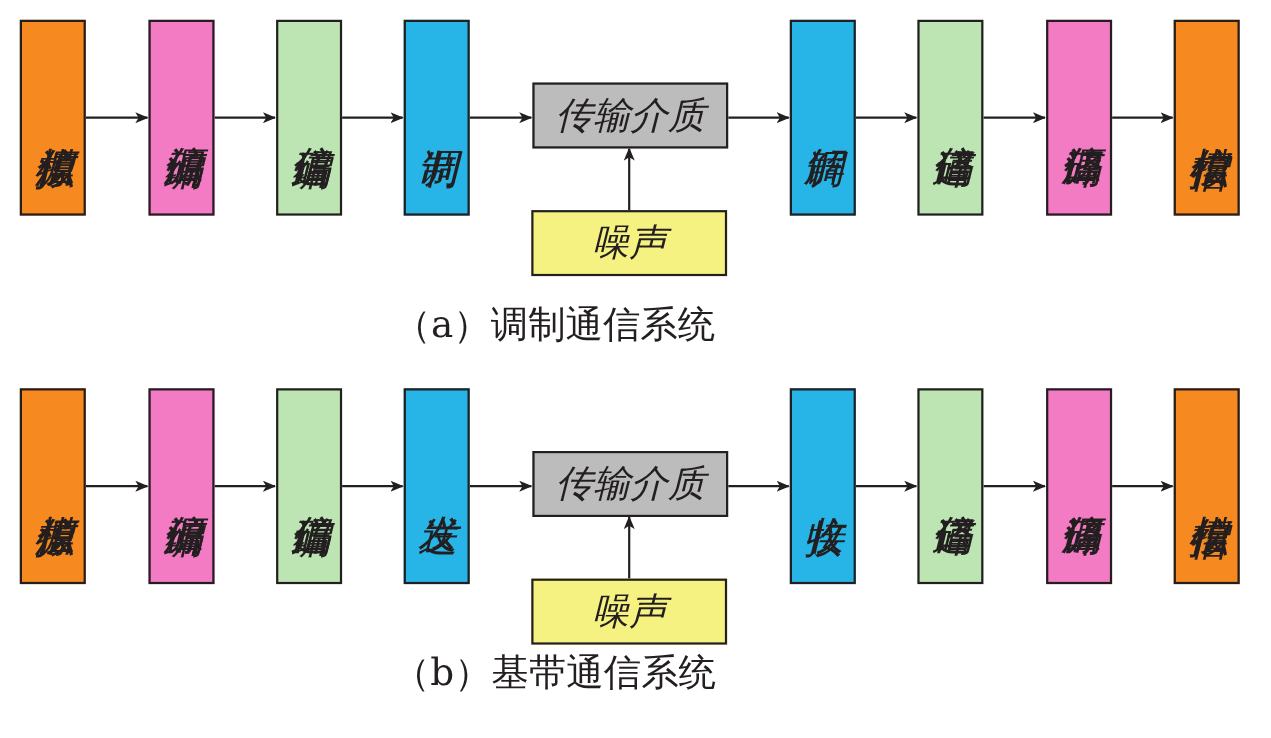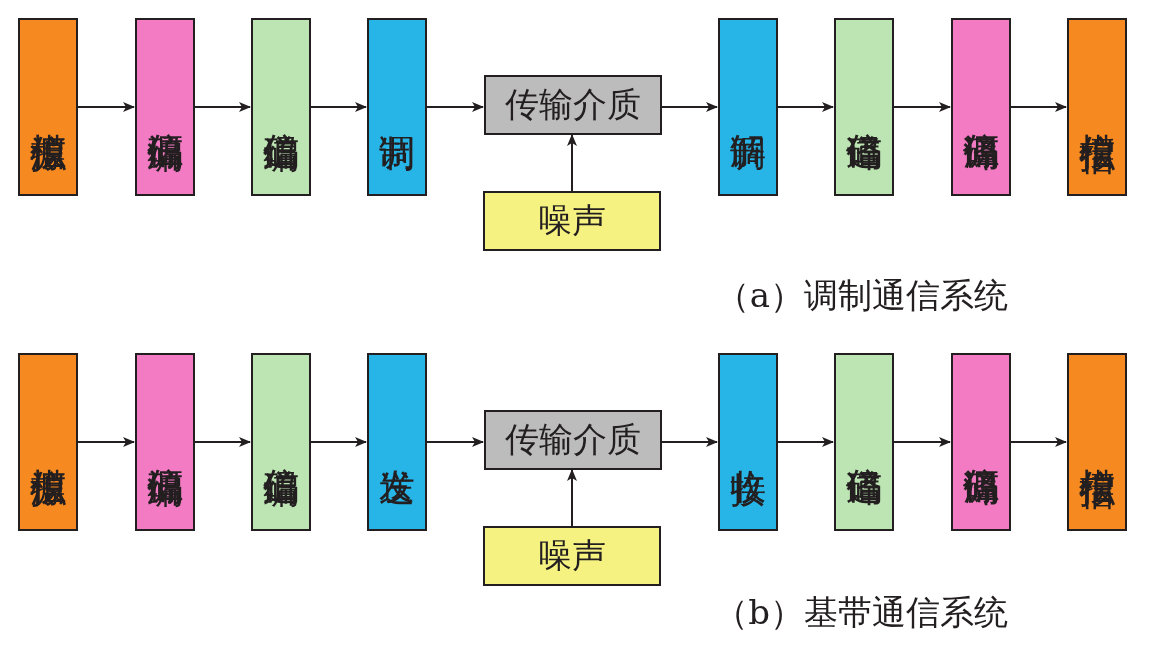--- a/index.html
+++ b/index.html
@@ -1,23 +1,23 @@
 <!DOCTYPE html>
 <html><head>
 <meta charset="utf-8">
 <style>
   html,body{margin:0;padding:0;background:#ffffff;}
   body{width:1155px;height:671px;position:relative;overflow:hidden;
        font-family:"DejaVu Serif","Liberation Serif",serif;color:#231f20;}
   .box{position:absolute;box-sizing:border-box;border:2px solid #231f20;
-       display:flex;align-items:center;justify-content:center;}
+       display:flex;align-items:center;justify-content:center;font-style:italic;}
   .vbox{width:60px;height:178px;}
   .vtext{writing-mode:vertical-rl;text-orientation:upright;font-size:36px;letter-spacing:1px;line-height:1;}
   .hbox{width:178px;height:60px;font-size:34px;}
-  .caption{position:absolute;font-size:34px;left:0;width:1008px;text-align:right;line-height:1;}
+  .caption{position:absolute;font-size:34px;left:0;width:1008px;text-align:center;line-height:1;}
   svg.arrows{position:absolute;left:0;top:0;}
 </style>
 </head>
 <body>
 
 <svg class="arrows" width="1155" height="671">
   <defs>
     <marker id="ah" markerWidth="12" markerHeight="10" refX="11" refY="5" orient="auto" markerUnits="userSpaceOnUse">
       <path d="M0,0 L12,5 L0,10 L3,5 Z" fill="#231f20"></path>
     </marker>

